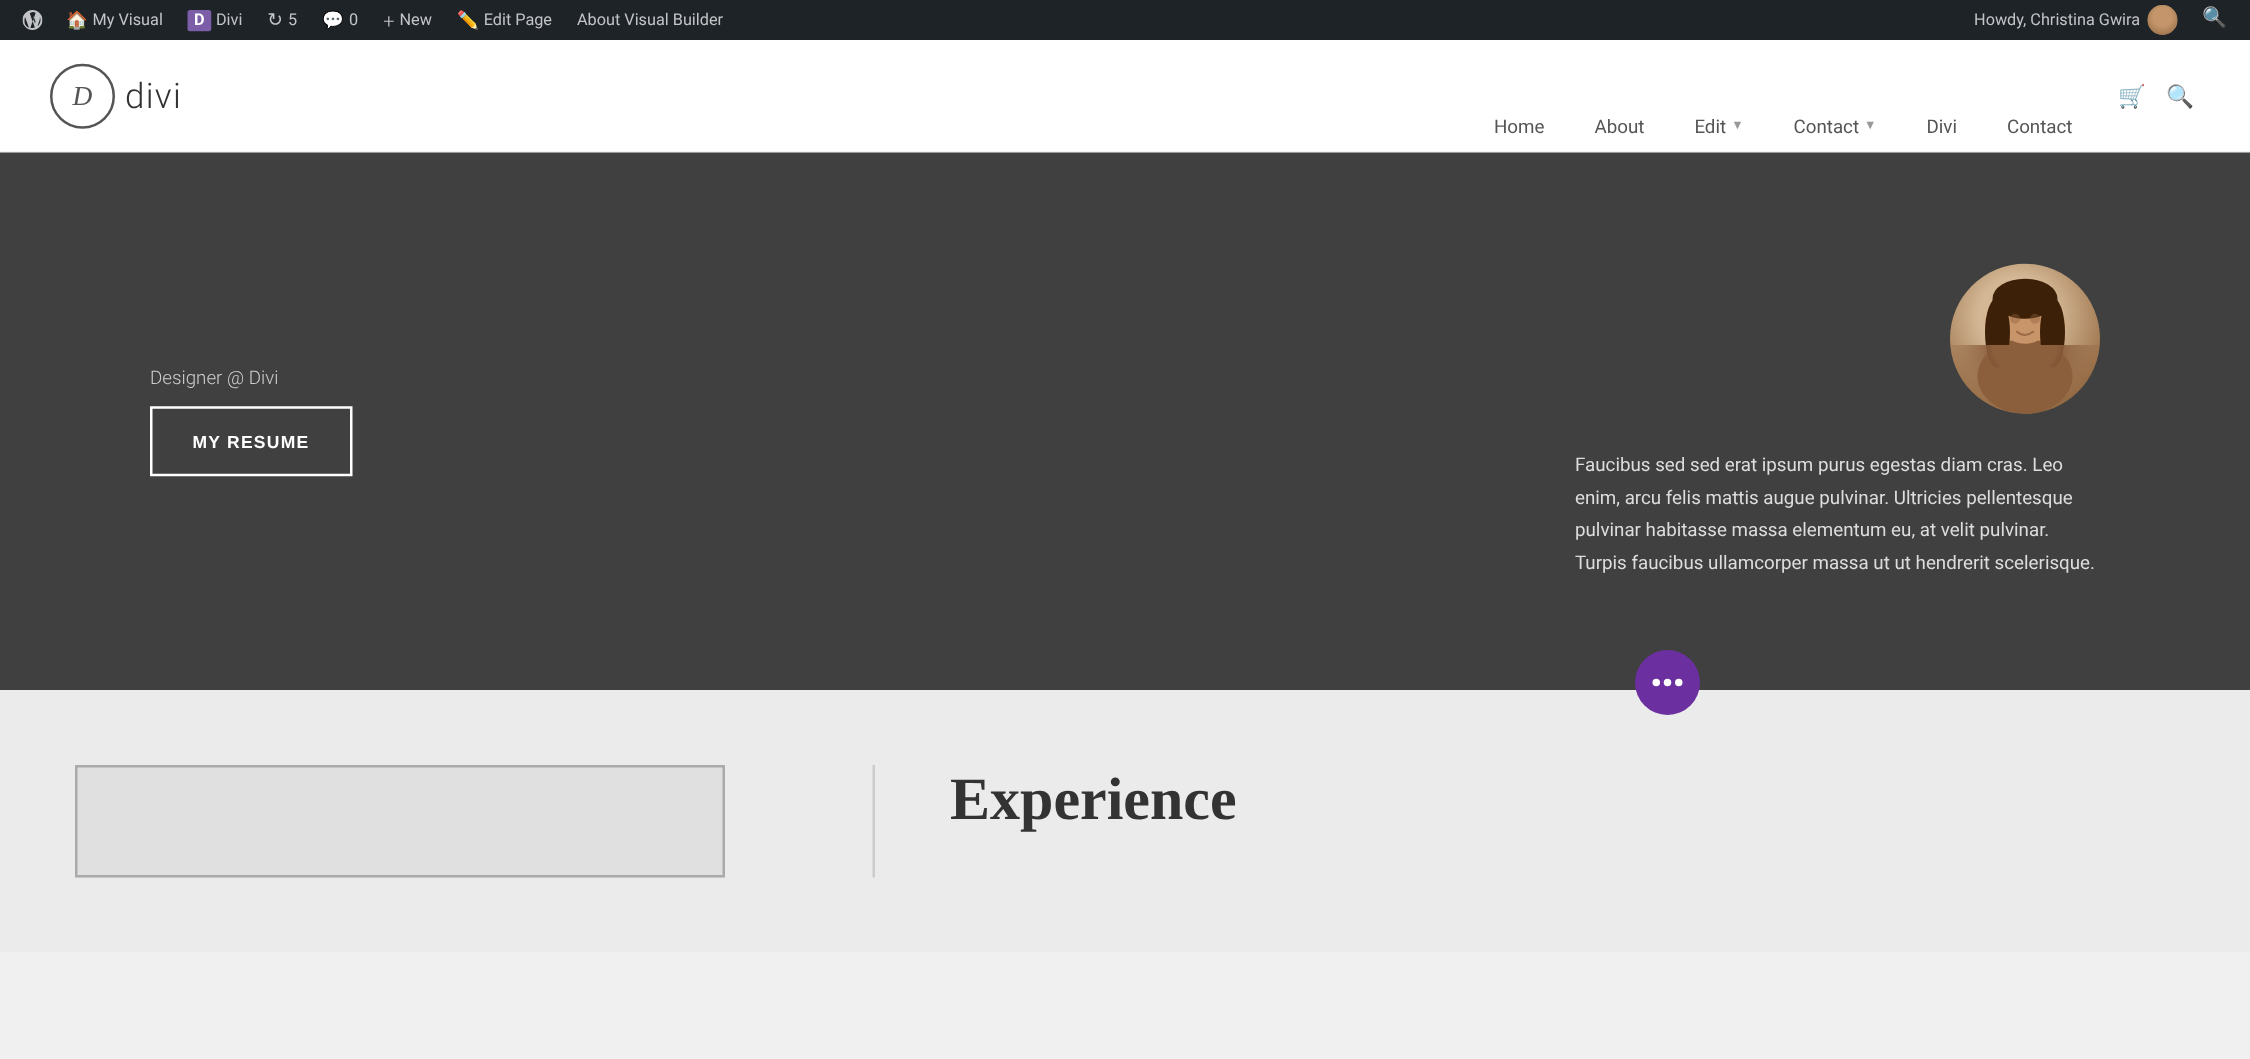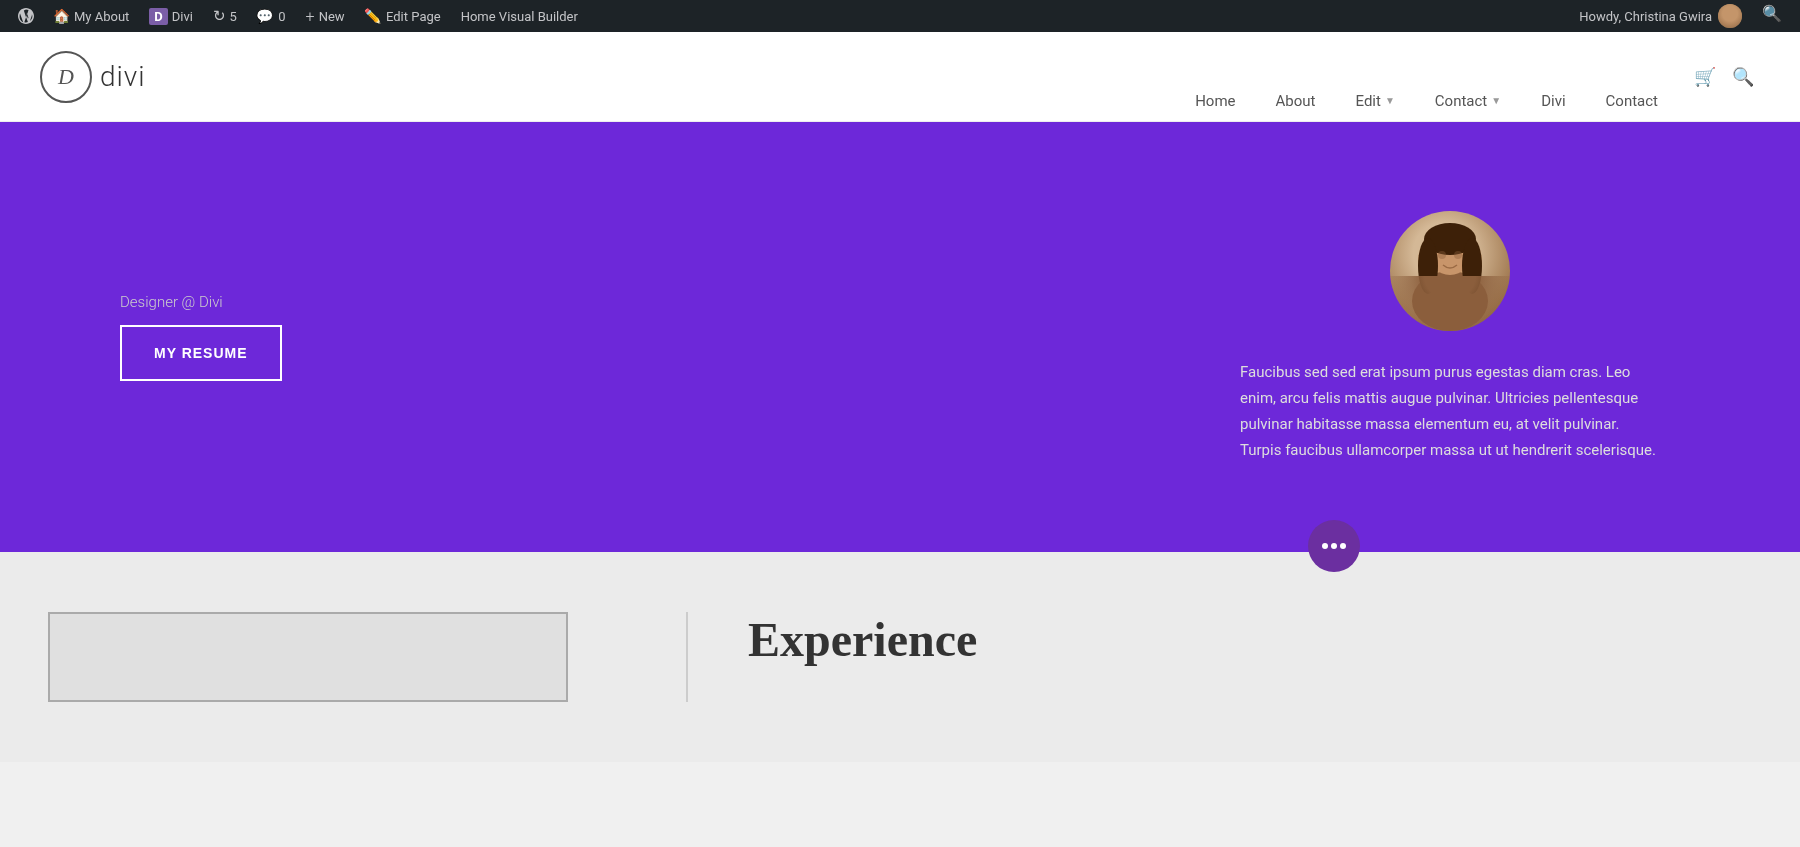--- a/index.html
+++ b/index.html
@@ -125,21 +125,21 @@
     .nav-icon-btn {
       width: 32px; height: 32px;
       display: flex; align-items: center; justify-content: center;
       cursor: pointer;
       color: #555;
       font-size: 18px;
     }
 
     
     #hero {
-      background: #6d28d9;
+      background: #404040;
       color: #fff;
       padding: 60px 120px;
       display: flex;
       align-items: center;
       min-height: 430px;
       position: relative;
     }
     .hero-left {
       flex: 1;
     }
@@ -170,21 +170,21 @@
       font-weight: 700;
       letter-spacing: 1px;
       cursor: pointer;
       text-transform: uppercase;
     }
 
     .hero-right {
       width: 500px;
       display: flex;
       flex-direction: column;
-      align-items: center;
+      align-items: flex-end;
       padding-left: 40px;
     }
     .hero-avatar-wrap {
       margin-bottom: 28px;
     }
     .hero-avatar {
       width: 120px; height: 120px;
       border-radius: 50%;
       background: radial-gradient(circle at 45% 35%, #d4b896 30%, #a07850 70%, #6b4423 100%);
       position: relative;
@@ -208,21 +208,21 @@
     .hero-desc {
       font-size: 15px;
       color: #ddd;
       line-height: 1.75;
       max-width: 420px;
     }
 
     
     #experience {
       background: #ebebeb;
-      padding: 60px 48px;
+      padding: 60px 60px;
       min-height: 200px;
       display: flex;
       align-items: flex-start;
     }
     .experience-left {
       width: 640px;
       padding-right: 60px;
       border-right: 2px solid #ccc;
     }
     .experience-left-inner {
@@ -269,21 +269,21 @@
 <body>
 
 <div id="admin-bar">
   <div class="admin-bar-item">
     <svg class="admin-bar-icon" viewBox="0 0 20 20" width="20" height="20">
       <path d="M10 0C4.477 0 0 4.477 0 10s4.477 10 10 10 10-4.477 10-10S15.523 0 10 0zM2 10c0-1.07.19-2.1.54-3.05L6.6 18.01A8.01 8.01 0 012 10zm8 8c-.72 0-1.42-.1-2.08-.28l2.2-6.4 2.26 6.18c.01.04.03.07.05.1A8.05 8.05 0 0110 18zm1.14-11.87l1.88 5.6-.52 1.76L11 9.38l.14-3.25zM10 2c1.12 0 2.18.23 3.14.65L10.16 11.8 7.3 3.24A8.02 8.02 0 0110 2zm4.4 1.34A8 8 0 0118 10c0 2.56-1.2 4.83-3.07 6.28l1.86-5.38a7.3 7.3 0 00.65-3.1c0-.6-.06-1.18-.17-1.73l-.87-2.73z"></path>
     </svg>
   </div>
   <div class="admin-bar-item">
     <span class="admin-bar-icon">🏠</span>
-    <span>My About</span>
+    <span>My Visual</span>
   </div>
   <div class="admin-bar-item">
     <span style="font-size:13px; background:#7b5ea7; color:#fff; padding:1px 5px; border-radius:2px; font-weight:bold;">D</span>
     <span>Divi</span>
   </div>
   <div class="admin-bar-item">
     <span style="font-size:15px;">↻</span>
     <span>5</span>
   </div>
   <div class="admin-bar-item">
@@ -292,21 +292,21 @@
   </div>
   <div class="admin-bar-item">
     <span style="font-size:16px; font-weight:300;">+</span>
     <span>New</span>
   </div>
   <div class="admin-bar-item">
     <span style="font-size:14px;">✏️</span>
     <span>Edit Page</span>
   </div>
   <div class="admin-bar-item">
-    <span>Home Visual Builder</span>
+    <span>About Visual Builder</span>
   </div>
   <div class="admin-bar-right">
     <div class="admin-bar-howdy">
       <span>Howdy, Christina Gwira</span>
       <div class="admin-avatar"></div>
     </div>
     <div class="search-icon-admin">🔍</div>
   </div>
 </div>
 

